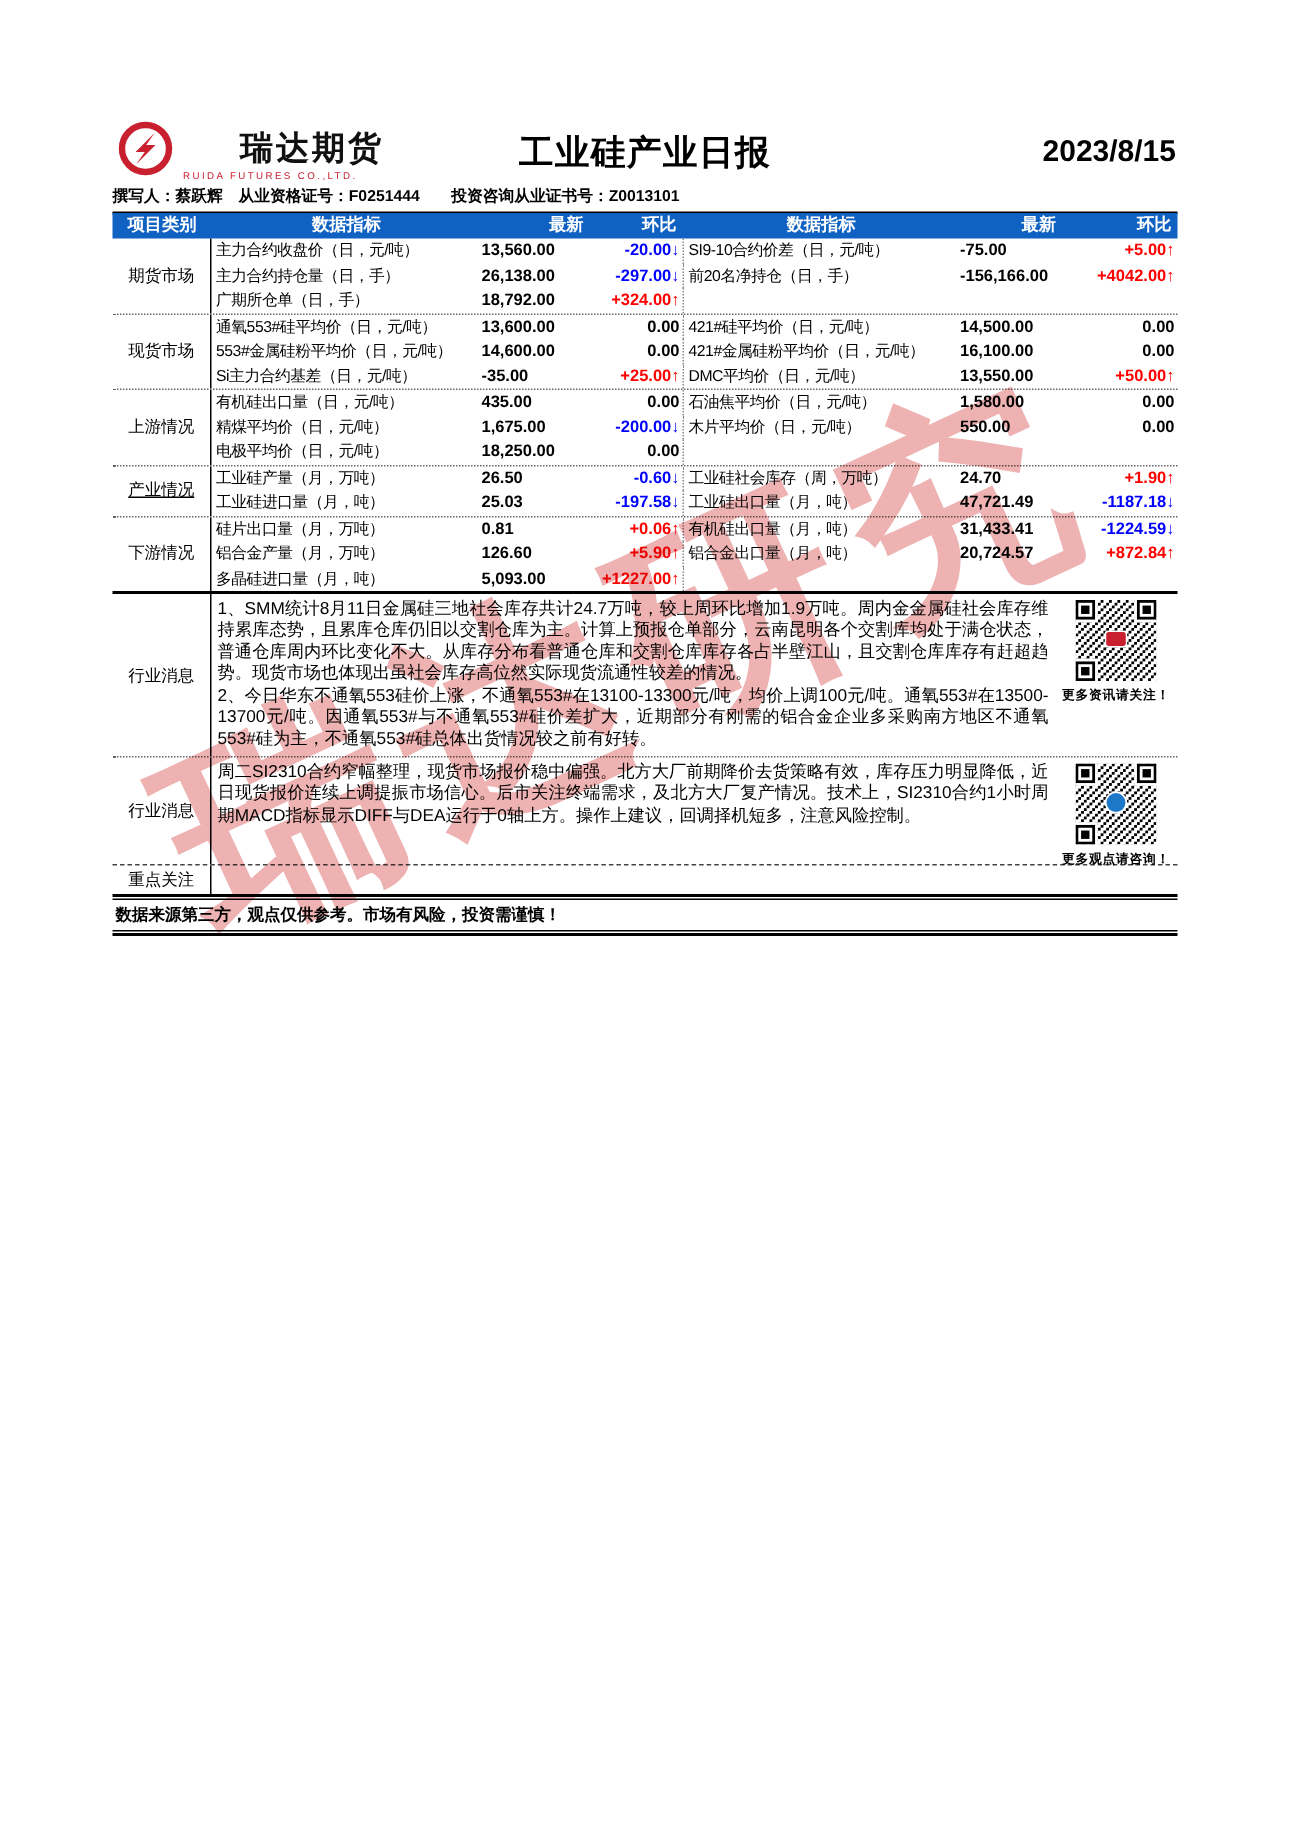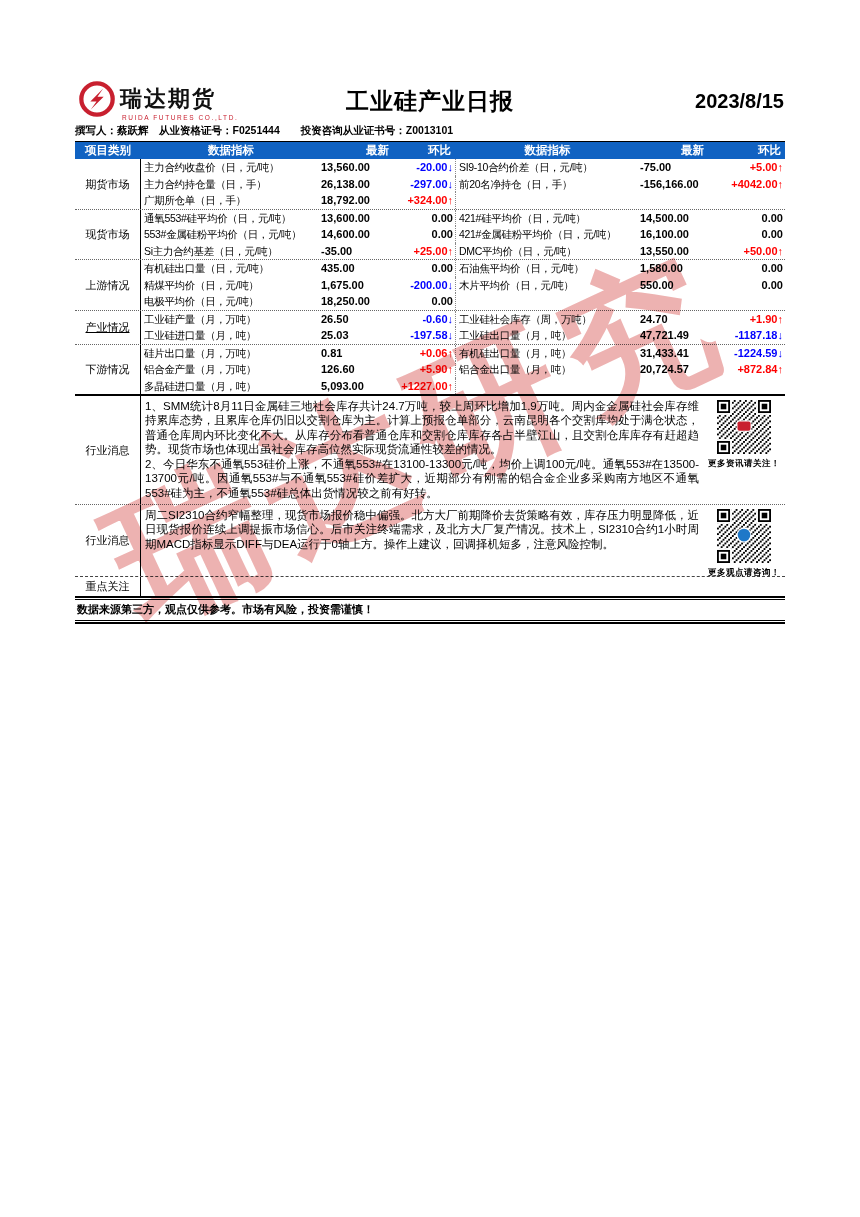--- a/index.html
+++ b/index.html
@@ -1,21 +1,21 @@
 <!DOCTYPE html>
 <html style="--header-bg: #1062c2; --up: #ff0000; --down: #0000ff; --brand: #c8202f;"><head>
 <meta charset="utf-8">
 <style>
   * { margin:0; padding:0; box-sizing:border-box; }
   body { background:#fff; font-family:"Liberation Sans","DejaVu Sans",sans-serif; }
   .page { position:relative; width:860px; height:1217px; background:#fff; overflow:hidden; }
 
   
   .brand-block { position:absolute; left:78px; top:80px; width:200px; }
-  .brand-row { display:flex; align-items:center; }
+  .brand-row { display:flex; align-items:center;gap:40px; }
   .brand-icon { width:38px; height:38px; margin-right:4px; }
   .brand-name { font-size:22px; font-weight:bold; color:#111; letter-spacing:2px; }
   .brand-sub { font-size:6.5px; color:var(--brand); letter-spacing:1.6px; margin-left:44px; margin-top:-4px; }
   .report-title { position:absolute; left:0; right:0; top:86px; text-align:center; font-size:23px; font-weight:bold; color:#000; letter-spacing:1px; }
   .report-date { position:absolute; right:76px; top:90px; font-size:20px; font-weight:bold; color:#000; }
   .byline { position:absolute; left:75px; top:124px; width:710px; font-size:10.5px; font-weight:bold; color:#000; padding-bottom:3px; border-bottom:2px solid #000; }
 
   
   .report { position:absolute; left:75px; top:142px; width:710px; z-index:2; }
   .thead { display:grid; grid-template-columns:66px 180px 72px 62px 185px 68px 77px;

